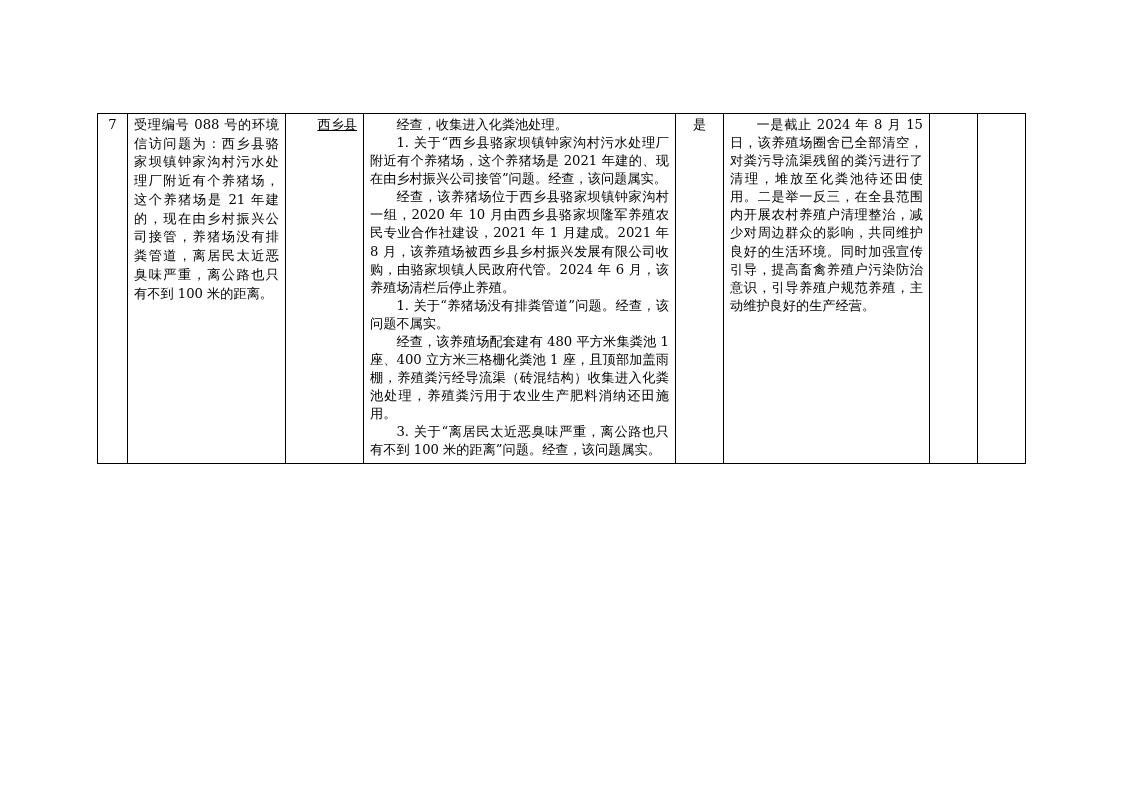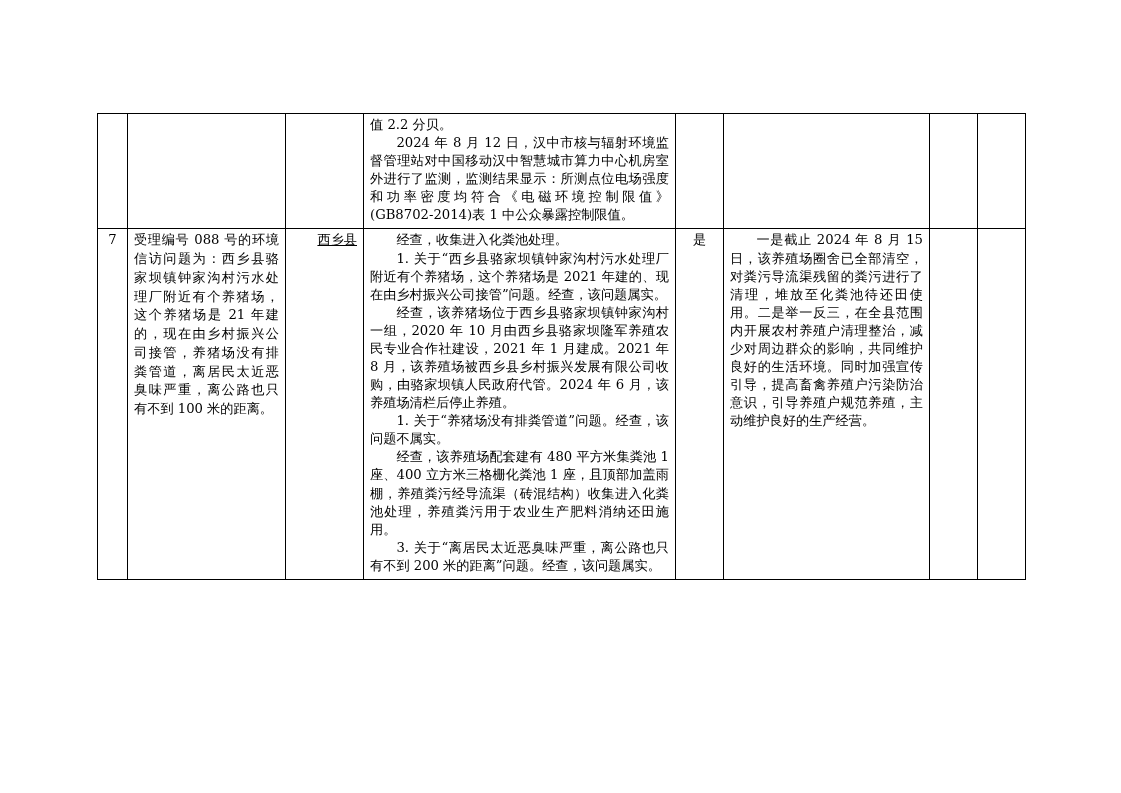--- a/index.html
+++ b/index.html
@@ -97,47 +97,32 @@
       <col class="c-issue">
       <col class="c-area">
       <col class="c-detail">
       <col class="c-yes">
       <col class="c-meas">
       <col class="c-n1">
       <col class="c-n2">
     </colgroup>
     <tbody>
       <tr>
-        <td class="idx-cell"></td>
-        <td class="issue-cell">
-          <p class="para noindent"></p>
-        </td>
-        <td class="area-cell"></td>
-        <td class="detail-cell">
-          <p class="para noindent">值 2.2 分贝。</p>
-          <p class="para">2024 年 8 月 12 日，汉中市核与辐射环境监督管理站对中国移动汉中智慧城市算力中心机房室外进行了监测，监测结果显示：所测点位电场强度和功率密度均符合《电磁环境控制限值》(GB8702-2014)表 1 中公众暴露控制限值。</p>
-        </td>
-        <td class="yes-cell"></td>
-        <td class="measure-cell"></td>
-        <td class="blank-cell"></td>
-        <td class="blank-cell"></td>
-      </tr>
-      <tr>
         <td class="idx-cell">7</td>
         <td class="issue-cell">
           <p class="para noindent">受理编号 088 号的环境信访问题为：西乡县骆家坝镇钟家沟村污水处理厂附近有个养猪场，这个养猪场是 21 年建的，现在由乡村振兴公司接管，养猪场没有排粪管道，离居民太近恶臭味严重，离公路也只有不到 100 米的距离。</p>
         </td>
         <td class="area-cell">西乡县</td>
         <td class="detail-cell">
           <p class="para">经查，收集进入化粪池处理。</p>
           <p class="para">1. 关于“西乡县骆家坝镇钟家沟村污水处理厂附近有个养猪场，这个养猪场是 2021 年建的、现在由乡村振兴公司接管”问题。经查，该问题属实。</p>
           <p class="para">经查，该养猪场位于西乡县骆家坝镇钟家沟村一组，2020 年 10 月由西乡县骆家坝隆军养殖农民专业合作社建设，2021 年 1 月建成。2021 年 8 月，该养殖场被西乡县乡村振兴发展有限公司收购，由骆家坝镇人民政府代管。2024 年 6 月，该养殖场清栏后停止养殖。</p>
           <p class="para">1. 关于“养猪场没有排粪管道”问题。经查，该问题不属实。</p>
           <p class="para">经查，该养殖场配套建有 480 平方米集粪池 1 座、400 立方米三格栅化粪池 1 座，且顶部加盖雨棚，养殖粪污经导流渠（砖混结构）收集进入化粪池处理，养殖粪污用于农业生产肥料消纳还田施用。</p>
-          <p class="para">3. 关于“离居民太近恶臭味严重，离公路也只有不到 200 米的距离”问题。经查，该问题属实。</p>
+          <p class="para">3. 关于“离居民太近恶臭味严重，离公路也只有不到 100 米的距离”问题。经查，该问题属实。</p>
         </td>
         <td class="yes-cell">是</td>
         <td class="measure-cell cell-middle">
           <p class="para">一是截止 2024 年 8 月 15 日，该养殖场圈舍已全部清空，对粪污导流渠残留的粪污进行了清理，堆放至化粪池待还田使用。二是举一反三，在全县范围内开展农村养殖户清理整治，减少对周边群众的影响，共同维护良好的生活环境。同时加强宣传引导，提高畜禽养殖户污染防治意识，引导养殖户规范养殖，主动维护良好的生产经营。</p>
         </td>
         <td class="blank-cell"></td>
         <td class="blank-cell"></td>
       </tr>
     </tbody>
   </table>

